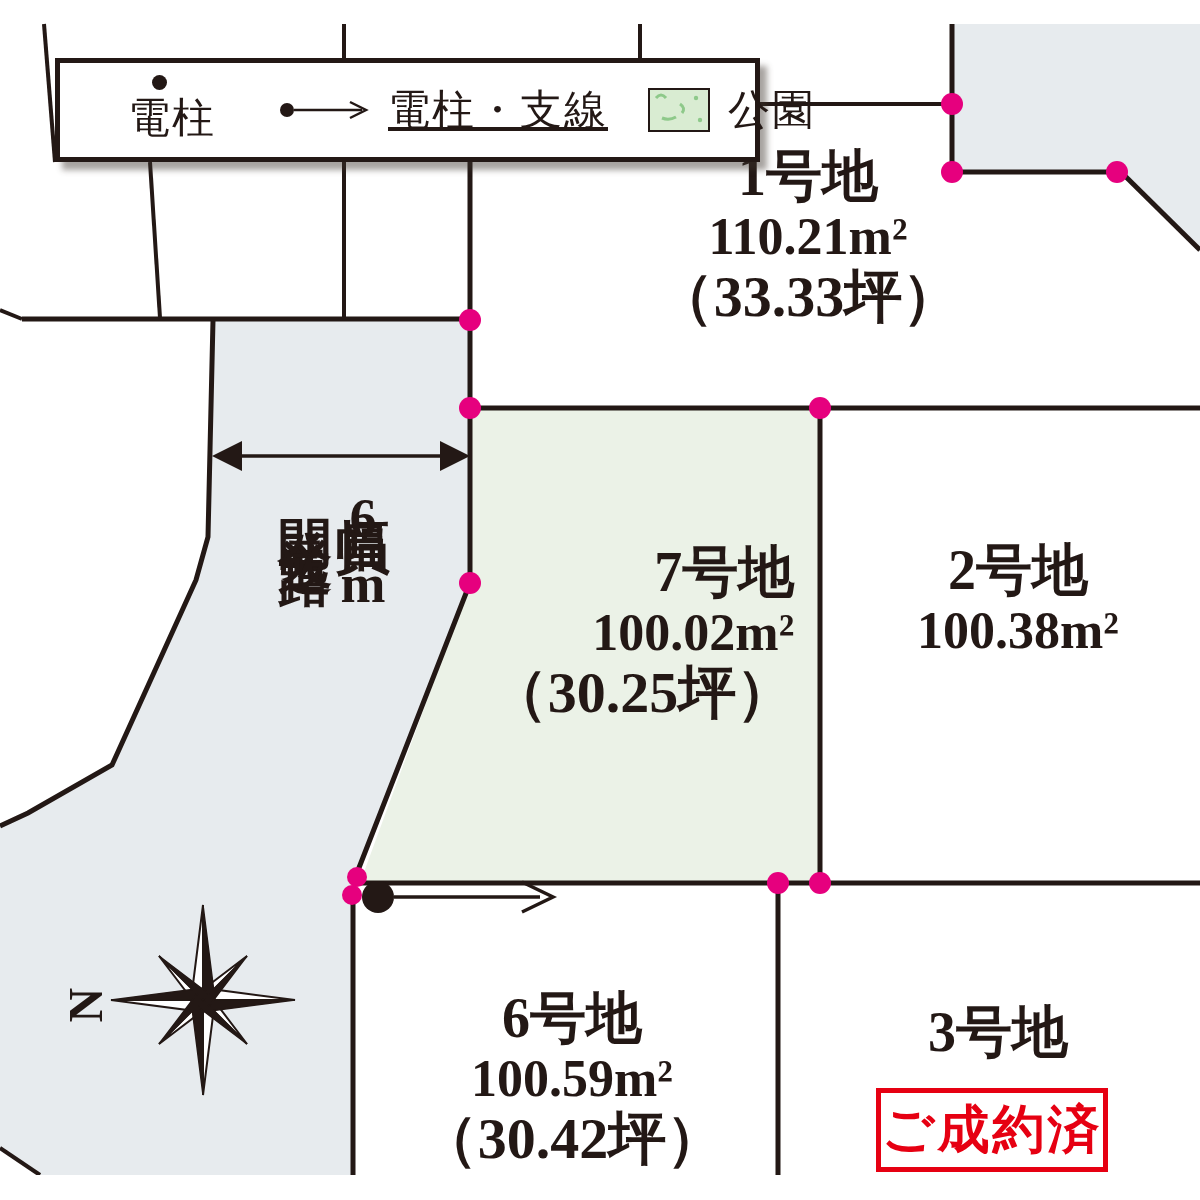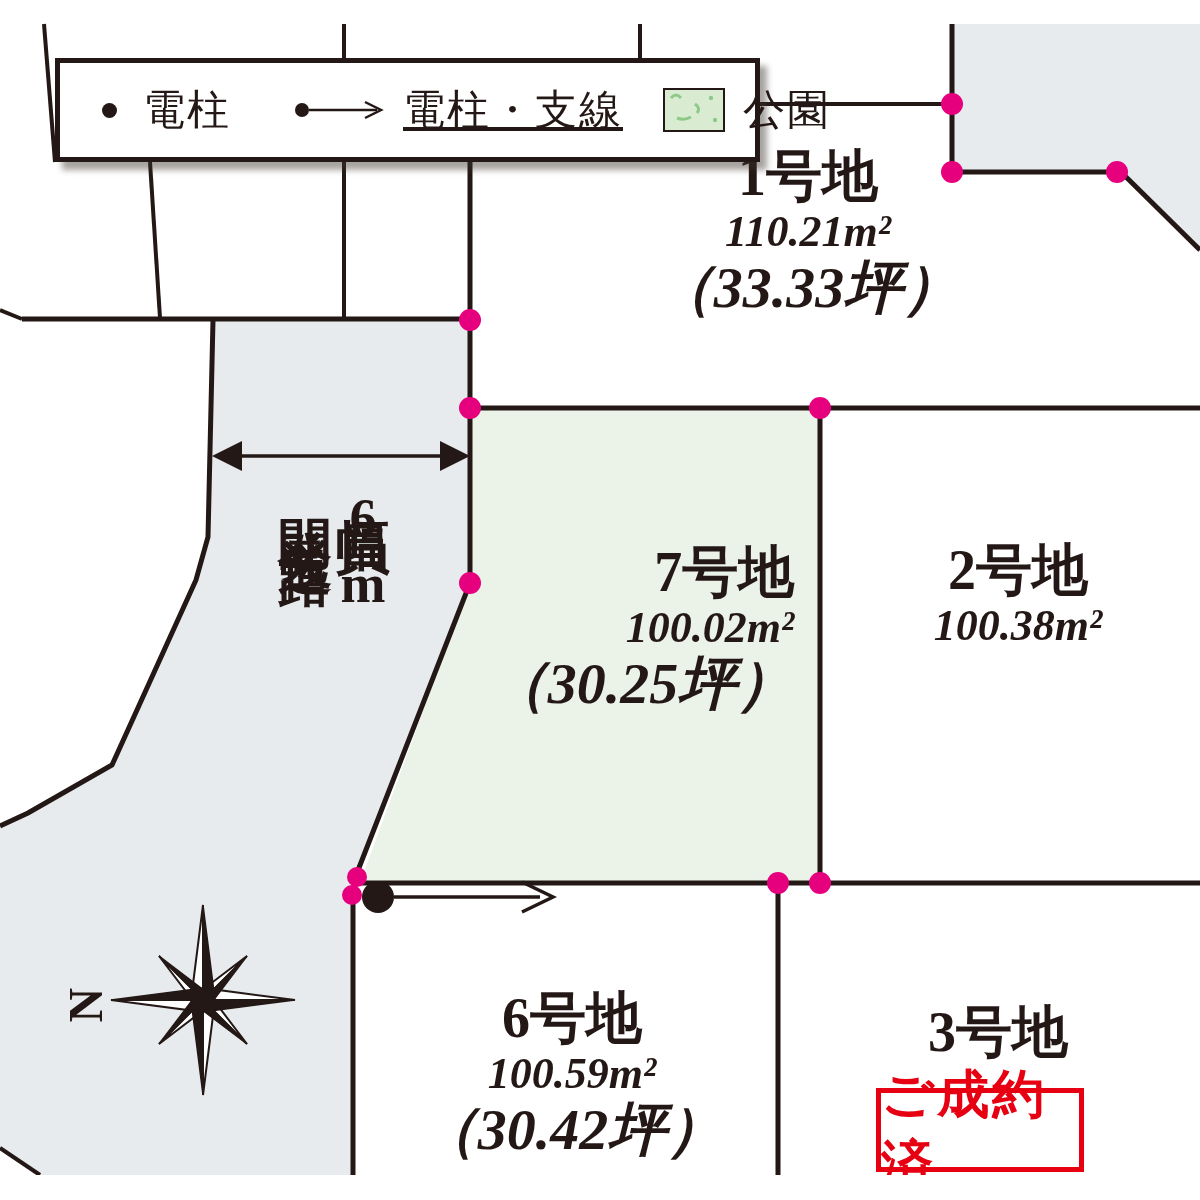--- a/index.html
+++ b/index.html
@@ -19,53 +19,53 @@
 
   
   #legend{
     position:absolute;left:55px;top:58px;width:705px;height:104px;box-sizing:border-box;
     background:#ffffff;border:5px solid var(--ink,#231815);z-index:10;
     display:flex;align-items:center;box-shadow:7px 8px 6px rgba(60,50,45,.45);
   }
   .legend-item{display:flex;align-items:center;}
   .legend-label{font-size:42px;letter-spacing:2px;white-space:nowrap;}
   .sym-dot{width:15px;height:15px;border-radius:50%;background:var(--ink,#231815);}
-  #legend-item-pole{margin-left:42px;}
+  #legend-item-pole{margin-left:42px;flex-direction:column;}
   #legend-item-pole .legend-label{margin-left:26px;}
   #legend-item-wire{margin-left:62px;text-decoration:underline;}
   #legend-item-wire .legend-label{margin-left:14px;}
   #legend-item-park{margin-left:40px;align-items:center;}
   #legend-item-park .legend-label{margin-left:18px;}
   .park-swatch{width:62px;height:44px;box-sizing:border-box;border:2px solid var(--ink,#231815);
     background:var(--park-fill,#d9ecd2);}
 
   
   .lot-label{position:absolute;transform:translateX(-50%);text-align:center;z-index:5;
     line-height:1.1;white-space:nowrap;font-weight:600;}
   .lot-name{font-size:56px;}
-  .lot-area{font-size:44px;font-style:italic;}
-  .lot-tsubo{font-size:58px;font-style:italic;}
+  .lot-area{font-size:52px;}
+  .lot-tsubo{font-size:58px;}
   #lot1-label{left:808px;top:146px;}
   #lot7-label{left:642px;top:542px;text-align:right;}
   #lot2-label{left:1018px;top:540px;}
   #lot6-label{left:572px;top:988px;}
   #lot3-label{left:998px;top:1002px;}
 
   
   .v-text{position:absolute;writing-mode:vertical-rl;text-orientation:upright;z-index:5;
     font-size:54px;letter-spacing:12px;font-weight:600;}
   #road-label-left{left:268px;top:476px;}
   #road-label-right{left:326px;top:476px;letter-spacing:6px;}
 
   
   #compass-n{position:absolute;left:62px;top:972px;width:46px;font-size:48px;font-weight:600;
     transform:rotate(-90deg);z-index:5;}
 
   
-  #sold-badge{position:absolute;left:876px;top:1088px;width:208px;height:84px;box-sizing:border-box;
+  #sold-badge{position:absolute;left:876px;top:1088px;width:232px;height:84px;box-sizing:border-box;
     border:5px solid var(--sold-red,#e60012);z-index:5;display:flex;align-items:center;justify-content:center;}
   #sold-badge span{color:var(--sold-red,#e60012);font-size:52px;font-weight:600;letter-spacing:3px;}
 
   #bottom-margin{position:absolute;left:0;top:1175px;width:1200px;height:25px;background:#ffffff;z-index:20;}
 </style>
 </head>
 <body>
 
 <div id="stage">
 

